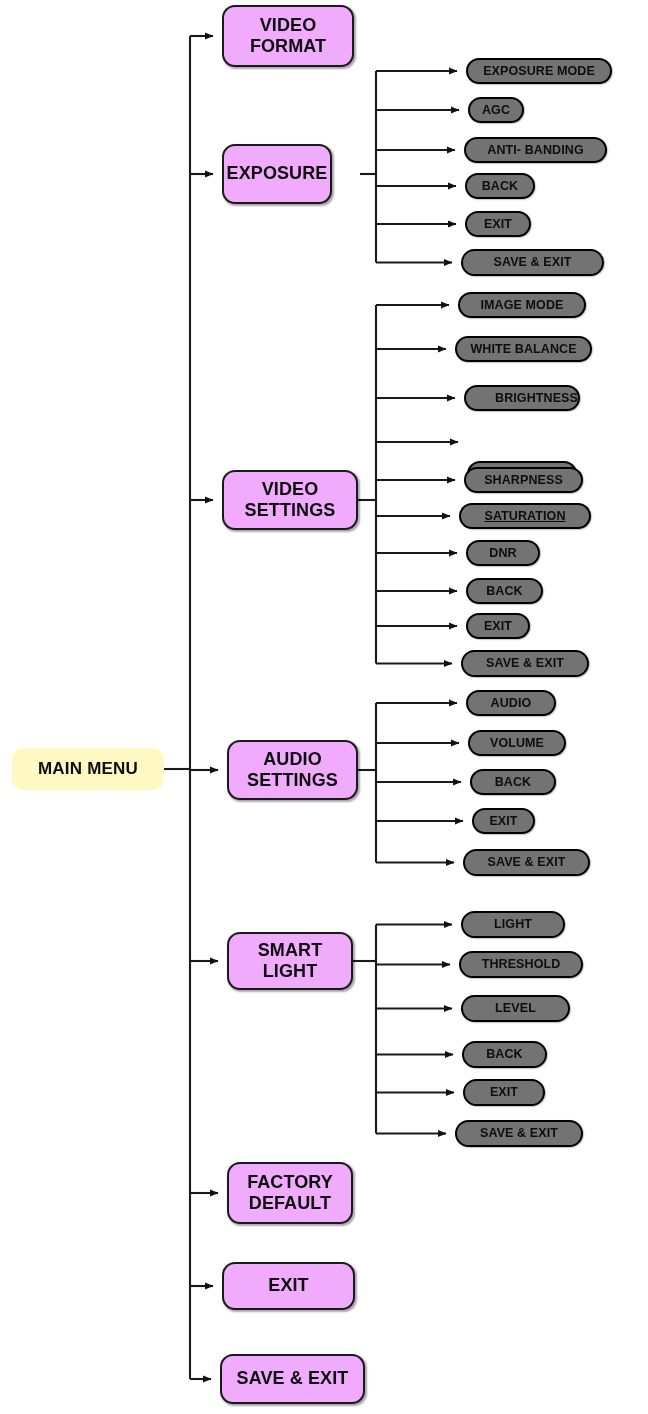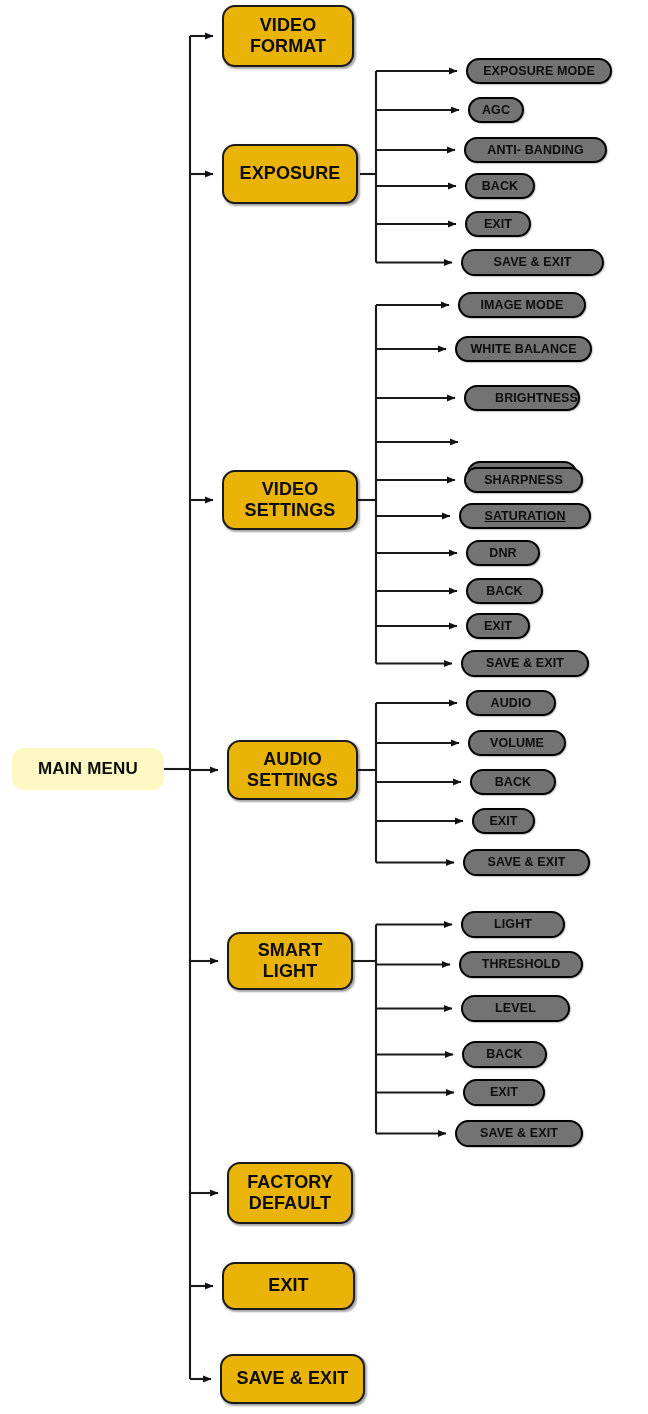--- a/index.html
+++ b/index.html
@@ -39,21 +39,21 @@
   
   .node.root {
     background: #fef9c3;
     border: none;
     border-radius: 12px;
     font-size: 17px;
     letter-spacing: 0.2px;
   }
   
   .node.branch {
-    background: #eab308;
+    background: #f0abfc;
     border: 2.2px solid #1a1a1a;
     border-radius: 13px;
     font-size: 18px;
     line-height: 1.18;
     box-shadow: 1.5px 1.5px 2px rgba(0,0,0,0.35);
   }
   
   .node.leaf {
     background: #737373;
     border: 2px solid #000000;
@@ -131,21 +131,21 @@
   <div class="node root" style="left:12px; top:748px; width:152px; height:42px;">
     <span class="lbl">MAIN MENU</span>
   </div>
 
   <div class="node branch" style="left:222px; top:5px; width:132px; height:62px;">
     <span class="lbl">
       <span>VIDEO</span><br><span>FORMAT</span>
     </span>
   </div>
 
-  <div class="node branch" style="left:222px; top:144px; width:136px; height:60px;">
+  <div class="node branch" style="left:222px; top:144px; width:110px; height:60px;">
     <span class="lbl">EXPOSURE</span>
   </div>
 
   <div class="node branch" style="left:222px; top:470px; width:136px; height:60px;">
     <span class="lbl">
       <span>VIDEO</span><br><span>SETTINGS</span>
     </span>
   </div>
 
   <div class="node branch" style="left:227px; top:740px; width:131px; height:60px;">

